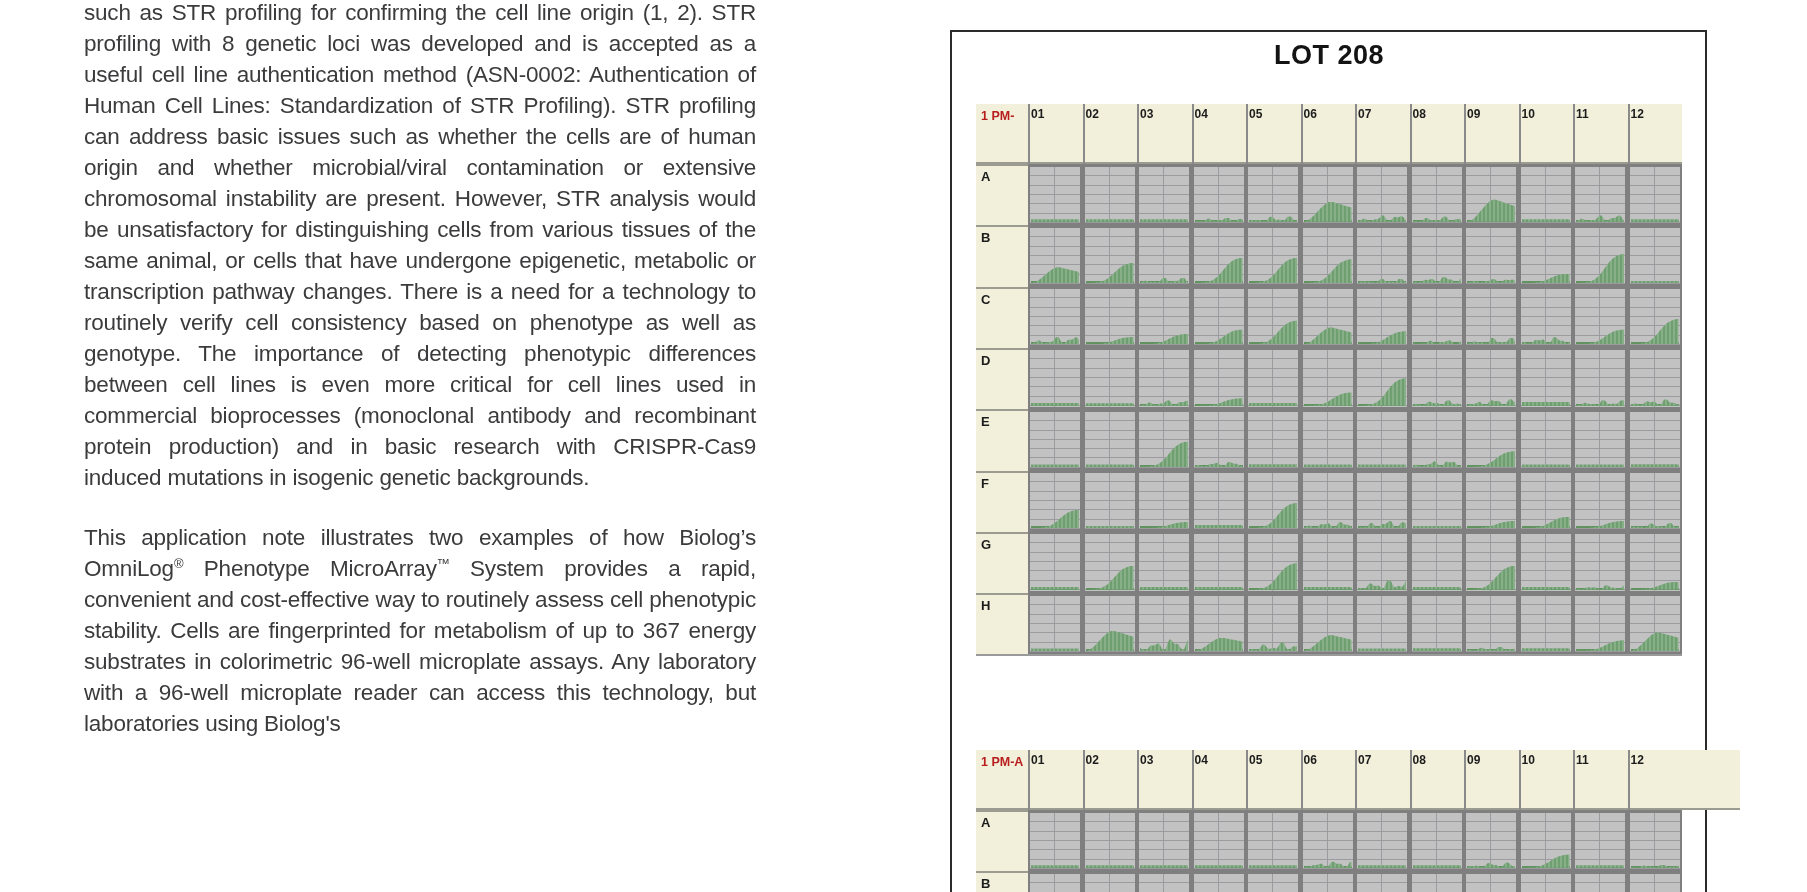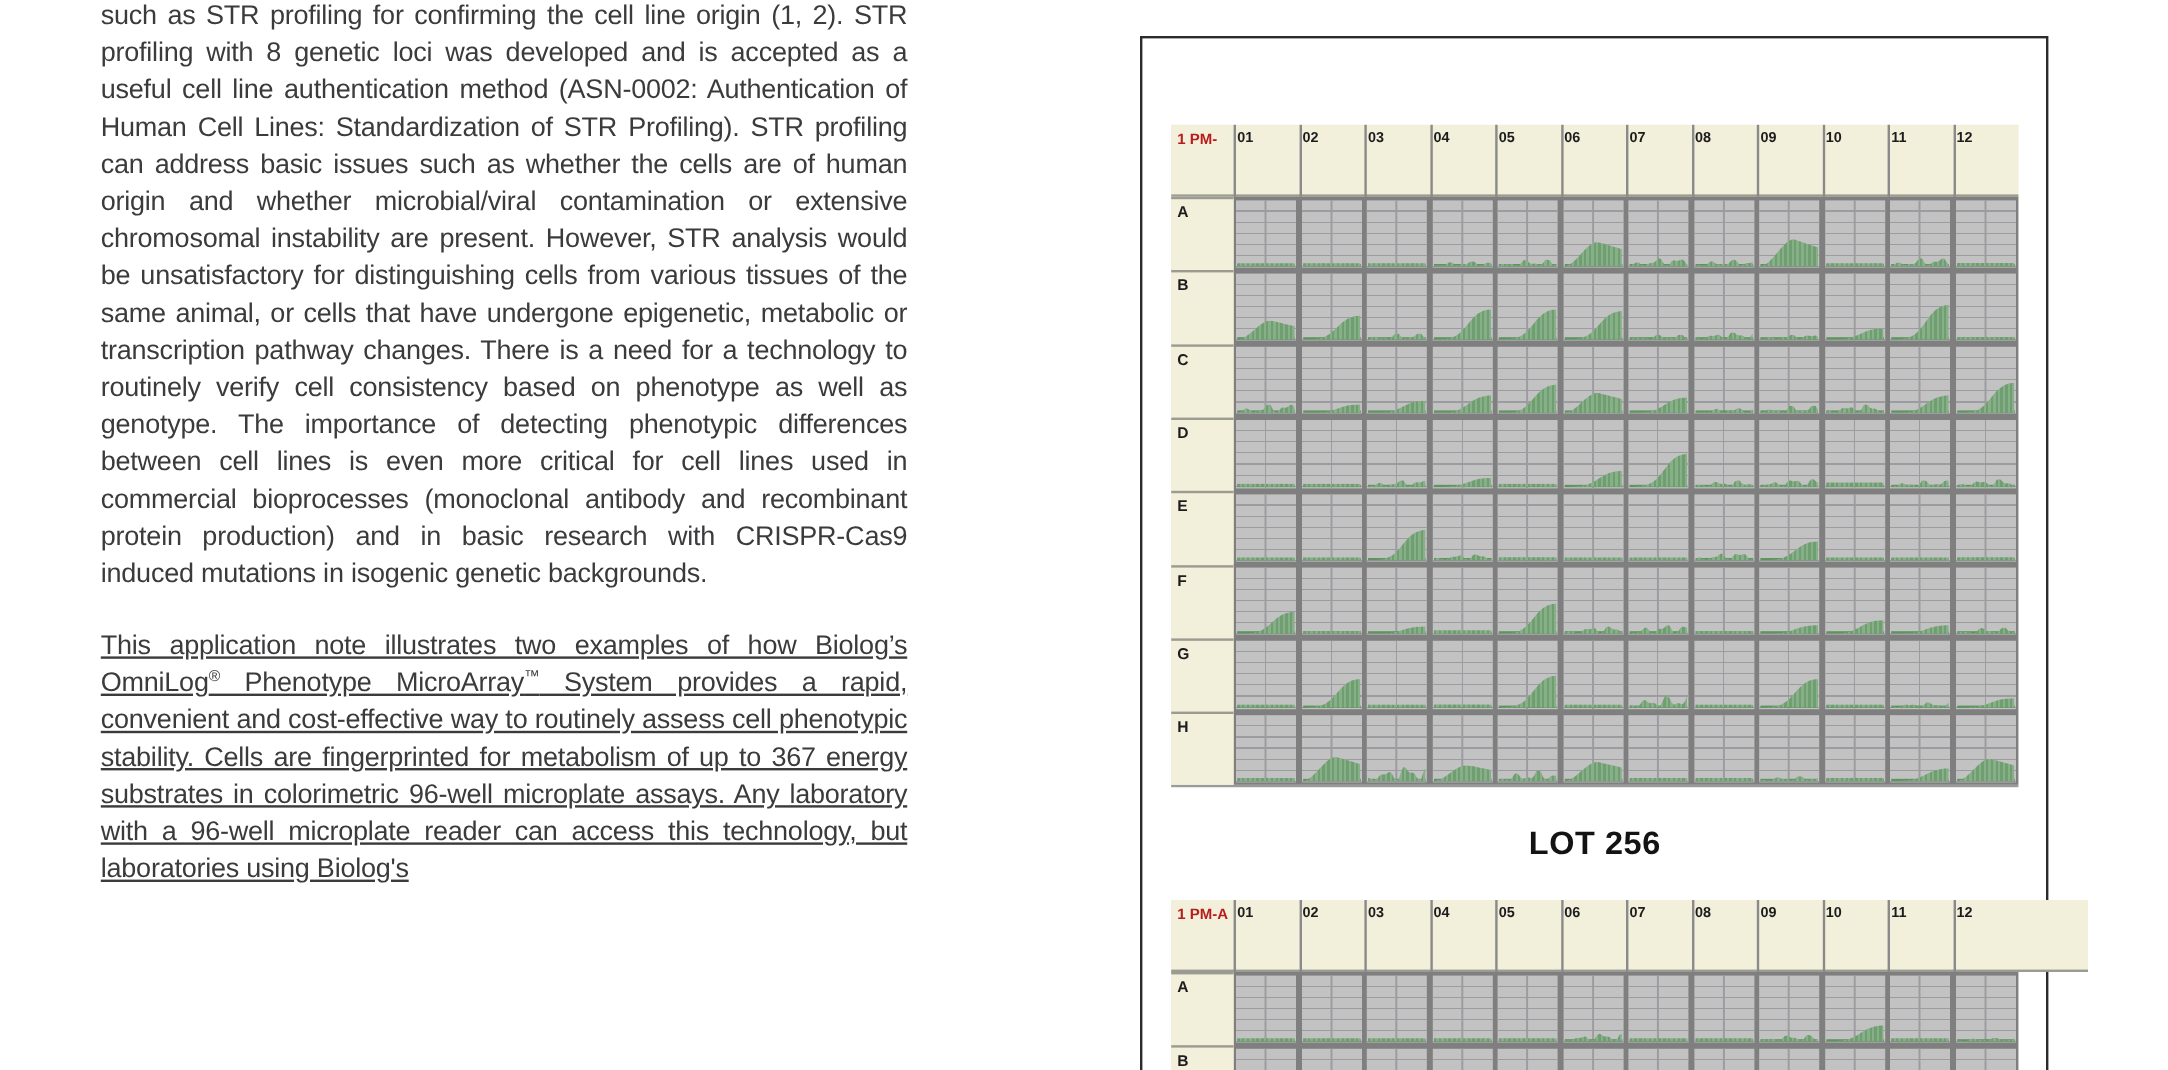--- a/index.html
+++ b/index.html
@@ -2,21 +2,21 @@
 <html><head>
 <meta charset="utf-8">
 <style>
   html,body{margin:0;padding:0;background:#ffffff;}
   .canvas{position:relative;width:1807px;height:892px;background:#ffffff;overflow:hidden;
           font-family:"Liberation Sans","DejaVu Sans",sans-serif;}
   
   .text-col{position:absolute;left:84px;top:-3px;width:672px;color:#3b3b3d;
             font-size:22.5px;line-height:31px;text-align:justify;letter-spacing:-0.2px;}
   .text-col p{margin:0;}
-  .text-col p + p{margin-top:29px;text-decoration:underline;}
+  .text-col p + p{margin-top:29px;}
   sup{font-size:58%;vertical-align:super;line-height:0;}
   
   .figure-box{position:absolute;left:950px;top:30px;width:757px;height:1000px;
               border:2px solid #2b2b2b;background:#ffffff;box-sizing:border-box;}
   .fig-title{position:absolute;left:24px;width:706px;text-align:center;font-weight:bold;
              font-size:27px;color:#131313;letter-spacing:0.5px;}
   #title-0{top:8px;}
   #title-1{top:656px;}
   .plate{position:absolute;left:24px;background:#f2efda;border-bottom:2px solid #9a9a9a;}
   #plate-0{top:72px;}
@@ -39,20 +39,21 @@
 <body>
 
 <div class="canvas">
 
   <div class="text-col">
     <p>such as STR profiling for confirming the cell line origin (1, 2). STR profiling with 8 genetic loci was developed and is accepted as a useful cell line authentication method (ASN-0002: Authentication of Human Cell Lines: Standardization of STR Profiling). STR profiling can address basic issues such as whether the cells are of human origin and whether microbial/viral contamination or extensive chromosomal instability are present. However, STR analysis would be unsatisfactory for distinguishing cells from various tissues of the same animal, or cells that have undergone epigenetic, metabolic or transcription pathway changes. There is a need for a technology to routinely verify cell consistency based on phenotype as well as genotype. The importance of detecting phenotypic differences between cell lines is even more critical for cell lines used in commercial bioprocesses (monoclonal antibody and recombinant protein production) and in basic research with CRISPR-Cas9 induced mutations in isogenic genetic backgrounds.</p>
     <p>This application note illustrates two examples of how Biolog’s OmniLog<sup>®</sup> Phenotype MicroArray<sup>™</sup> System provides a rapid, convenient and cost-effective way to routinely assess cell phenotypic stability. Cells are fingerprinted for metabolism of up to 367 energy substrates in colorimetric 96-well microplate assays. Any laboratory with a 96-well microplate reader can access this technology, but laboratories using Biolog's</p>
   </div>
 
   <div class="figure-box">
+    <div class="fig-title" id="title-0">LOT 208</div>
     <div class="plate" id="plate-0" style="width: 706px; height: 550.4px;">
         <div class="p-header" style="left: 0px; top: 0px; width: 706px; height: 60px;">
           <div class="p-idlabel">1 PM-</div>
           <div class="p-hcell" style="left: 52px; top: 0px; width: 54.5px; height: 60px;">
             <span>01</span>
           </div>
           <div class="p-hcell" style="left: 106.5px; top: 0px; width: 54.5px; height: 60px;">
             <span>02</span>
           </div>
           <div class="p-hcell" style="left: 161px; top: 0px; width: 54.5px; height: 60px;">
@@ -489,21 +490,20 @@
         </div>
         <div class="p-well" style="left: 599px; top: 491.6px; width: 50px; height: 56.3px;">
           <div class="p-base"></div>
           <div class="p-curve" style="height: 10.66px; clip-path: polygon(0% 100%, 0% 100%, 3.8% 99.8%, 7.7% 99.5%, 11.5% 99.2%, 15.4% 98.6%, 19.2% 97.9%, 23.1% 96.9%, 26.9% 95.5%, 30.8% 93.5%, 34.6% 90.9%, 38.5% 87.5%, 42.3% 83%, 46.2% 77.4%, 50% 70.6%, 53.8% 62.8%, 57.7% 54.2%, 61.5% 45.3%, 65.4% 36.6%, 69.2% 28.6%, 73.1% 21.6%, 76.9% 15.7%, 80.8% 11%, 84.6% 7.4%, 88.5% 4.7%, 92.3% 2.6%, 96.2% 1.1%, 100% 0%, 100% 100%);"></div>
         </div>
         <div class="p-well" style="left: 653.5px; top: 491.6px; width: 50px; height: 56.3px;">
           <div class="p-base"></div>
           <div class="p-curve" style="height: 18.655px; clip-path: polygon(0% 100%, 0% 100%, 3.8% 98.7%, 7.7% 95.2%, 11.5% 89.7%, 15.4% 82.6%, 19.2% 74.3%, 23.1% 65.1%, 26.9% 55.4%, 30.8% 45.4%, 34.6% 35.7%, 38.5% 26.4%, 42.3% 18%, 46.2% 10.8%, 50% 5.2%, 53.8% 1.5%, 57.7% 0%, 61.5% 2.5%, 65.4% 5.3%, 69.2% 8%, 73.1% 10.8%, 76.9% 13.5%, 80.8% 16.3%, 84.6% 19%, 88.5% 21.8%, 92.3% 24.5%, 96.2% 27.3%, 100% 30%, 100% 100%);"></div>
         </div>
       </div>
-    <div class="fig-title" id="title-1">LOT 256</div>
     <div class="plate" id="plate-1" style="width: 706px; height: 182.6px;">
         <div class="p-header" style="left: 0px; top: 0px; width: 764px; height: 60px;">
           <div class="p-idlabel">1 PM-A</div>
           <div class="p-hcell" style="left: 52px; top: 0px; width: 54.5px; height: 60px;">
             <span>01</span>
           </div>
           <div class="p-hcell" style="left: 106.5px; top: 0px; width: 54.5px; height: 60px;">
             <span>02</span>
           </div>
           <div class="p-hcell" style="left: 161px; top: 0px; width: 54.5px; height: 60px;">

